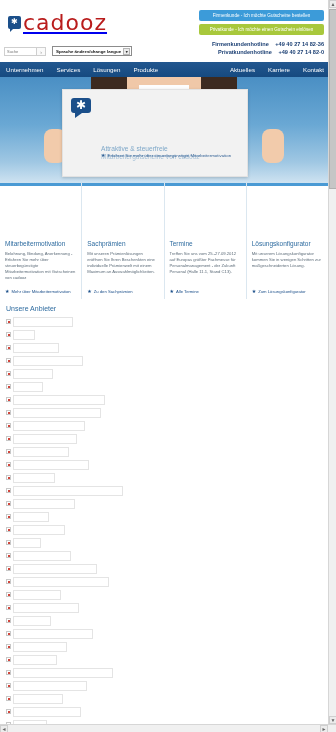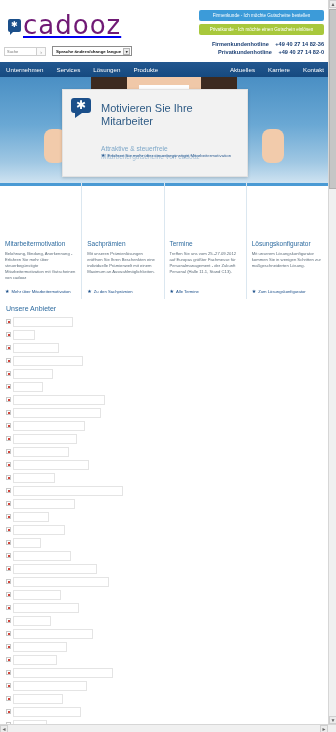--- a/index.html
+++ b/index.html
@@ -51,21 +51,21 @@
     position: relative; margin-right: 2px;
   }
   .logo-mark:after {
     content:""; position:absolute; left:2px; bottom:-3px; width:0; height:0;
     border-left: 4px solid #1b4f8a; border-bottom: 4px solid transparent;
   }
   .logo-mark .star {
     position:absolute; left:3px; top:2px; color:#fff; font-size:8px; line-height:8px;
   }
   .logo-text {
-    font-size: 26px; letter-spacing: 1px; color: #701a75; font-weight: 400;
+    font-size: 22px; letter-spacing: 1px; color: #b91c1c; font-weight: 400;
     font-family: "DejaVu Sans", sans-serif;
   }
 
   .cta-wrap { position: absolute; right: 4px; top: 10px; width: 125px; }
   .cta {
     display:block; width: 100%; text-align: center; color: #ffffff;
     font-size: 4.6px; line-height: 11px; height: 11px; border-radius: 2px;
     text-decoration:none; margin-bottom: 3px; overflow: hidden; white-space: nowrap;
   }
   .cta-blue { background: #3c9bd9; }
@@ -263,21 +263,20 @@
         <div class="hero-face"></div>
         <div class="hero-shirt"></div>
       </div>
       <div class="hero-hand-l"></div>
       <div class="hero-hand-r"></div>
 
       <div class="sign">
         <div class="sign-bubble">
           <span class="star">✱</span>
         </div>
-        <h1>Motivieren Sie Ihre Mitarbeiter</h1>
         <div class="subtitle">Attraktive &amp; steuerfreie</div>
         <div class="subtitle2">Mitarbeitergutscheine von cadooz</div>
         <a class="sign-link" href="#">
           <span class="star-b">★</span><span>Erfahren Sie mehr über steuerbegünstigte Mitarbeitermotivation</span>
         </a>
       </div>
     </div>
 
     <div class="cards">
       <div class="card">

